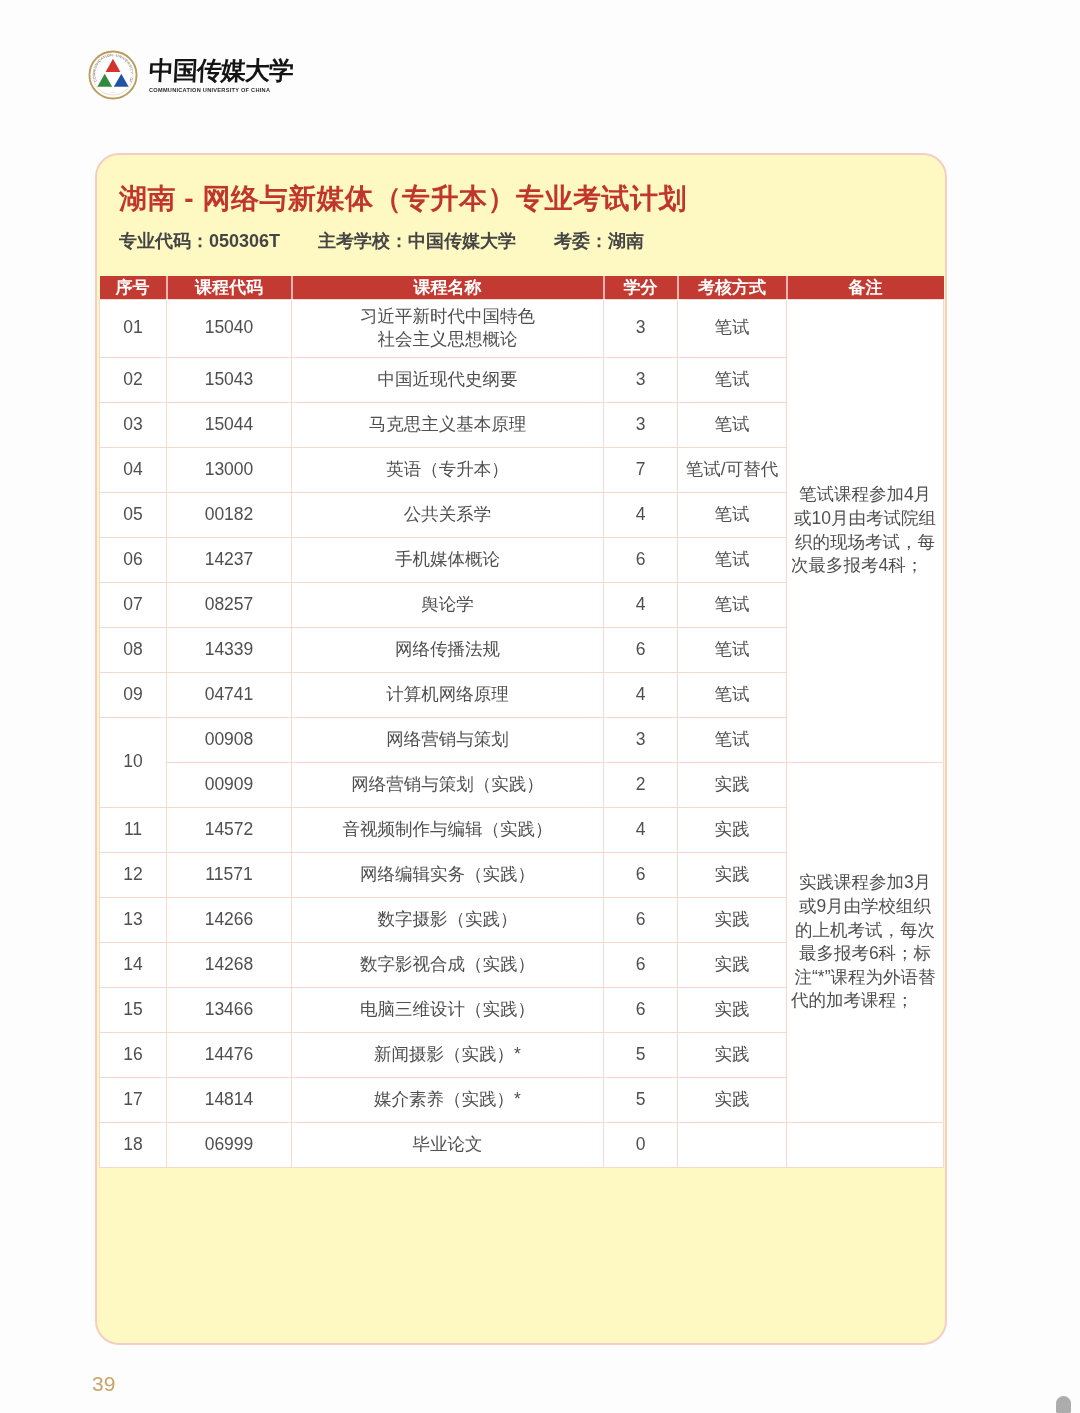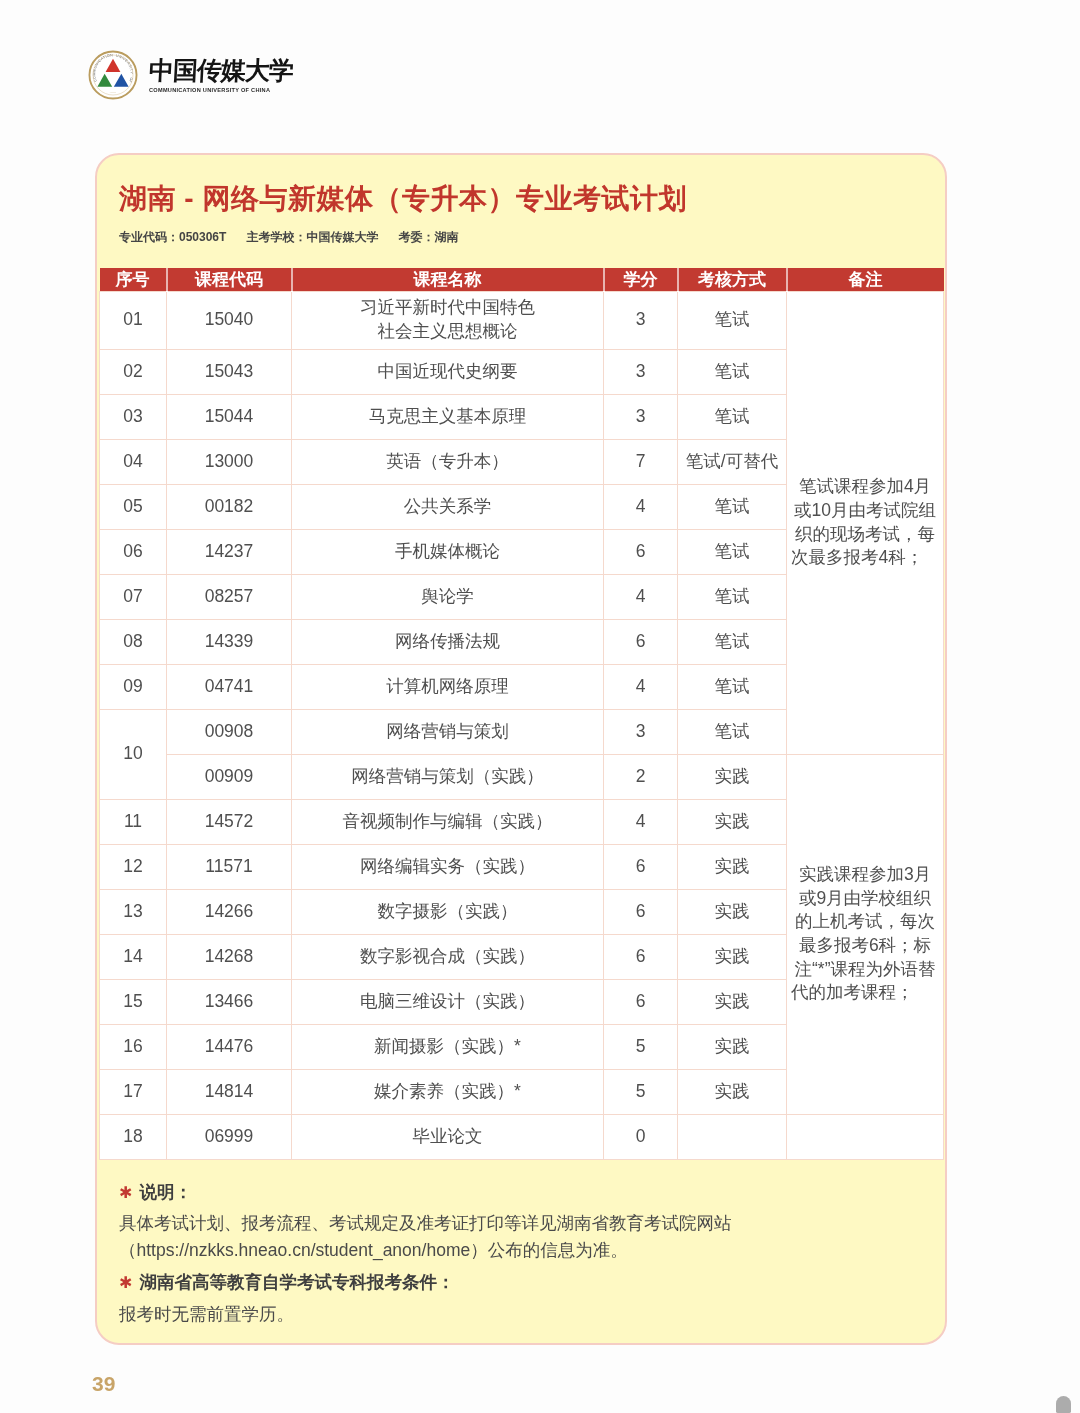--- a/index.html
+++ b/index.html
@@ -32,23 +32,23 @@
     border: 2px solid #f5cdc4;
     border-radius: 24px;
     overflow: hidden;
   }
   .title {
     margin: 26px 0 0 22px;
     font-size: 28px; font-weight: 800; letter-spacing: 0.5px;
     color: #c1362c; line-height: 1.3;
   }
   .meta {
-    display: flex; gap: 20px;
+    display: flex; gap: 38px;
     margin: 12px 0 0 22px;
-    font-size: 12px; color: #454545; font-weight: 600; line-height: 1.35;
+    font-size: 18px; color: #454545; font-weight: 600; line-height: 1.35;
   }
   .meta b { font-weight: 700; }
   
   table.plan {
     border-collapse: collapse; table-layout: fixed;
     width: 844px; margin: 22px 0 0 2px;
   }
   .plan thead th {
     background: #c23a31; color: #ffffff;
     font-size: 17px; font-weight: 700;
@@ -70,21 +70,21 @@
     padding: 10px 13px;
   }
   
   .notes { padding: 14px 22px 8px; }
   .note-head { font-size: 17.5px; font-weight: 700; color: #3f3f3f; margin: 6px 0 6px; line-height: 1.4; }
   .star { color: #c23a31; font-weight: 400; margin-right: 7px; font-size: 16px; }
   .note-body { font-size: 17.5px; color: #4a4a4a; line-height: 1.55; margin: 0 0 6px; white-space: pre-line; }
   
   .page-num {
     position: absolute; left: 92px; top: 1372px;
-    font-size: 21px; color: #c8a468; font-weight: 700;
+    font-size: 21px; color: #c8a468; font-weight: 400;
   }
   .scroll-thumb {
     position: absolute; right: 9px; bottom: 0;
     width: 15px; height: 17px;
     background: #acacac; border-radius: 8px 8px 2px 2px;
   }
 </style>
 </head>
 <body>
 
@@ -272,24 +272,17 @@
           <td class="c-seq">18</td>
           <td class="c-code">06999</td>
           <td class="c-name">毕业论文</td>
           <td class="c-credit">0</td>
           <td class="c-method"></td>
           <td class="c-remark"></td>
         </tr>
       </tbody>
     </table>
 
-    <div class="notes">
-      <p class="note-head"><span class="star">✱</span><span>说明：</span></p>
-      <p class="note-body">具体考试计划、报考流程、考试规定及准考证打印等详见湖南省教育考试院网站
-（https://nzkks.hneao.cn/student_anon/home）公布的信息为准。</p>
-      <p class="note-head"><span class="star">✱</span><span>湖南省高等教育自学考试专科报考条件：</span></p>
-      <p class="note-body">报考时无需前置学历。</p>
-    </div>
   </section>
 
   <div class="page-num">39</div>
   <div class="scroll-thumb"></div>
 </div>
 
 </body></html>

